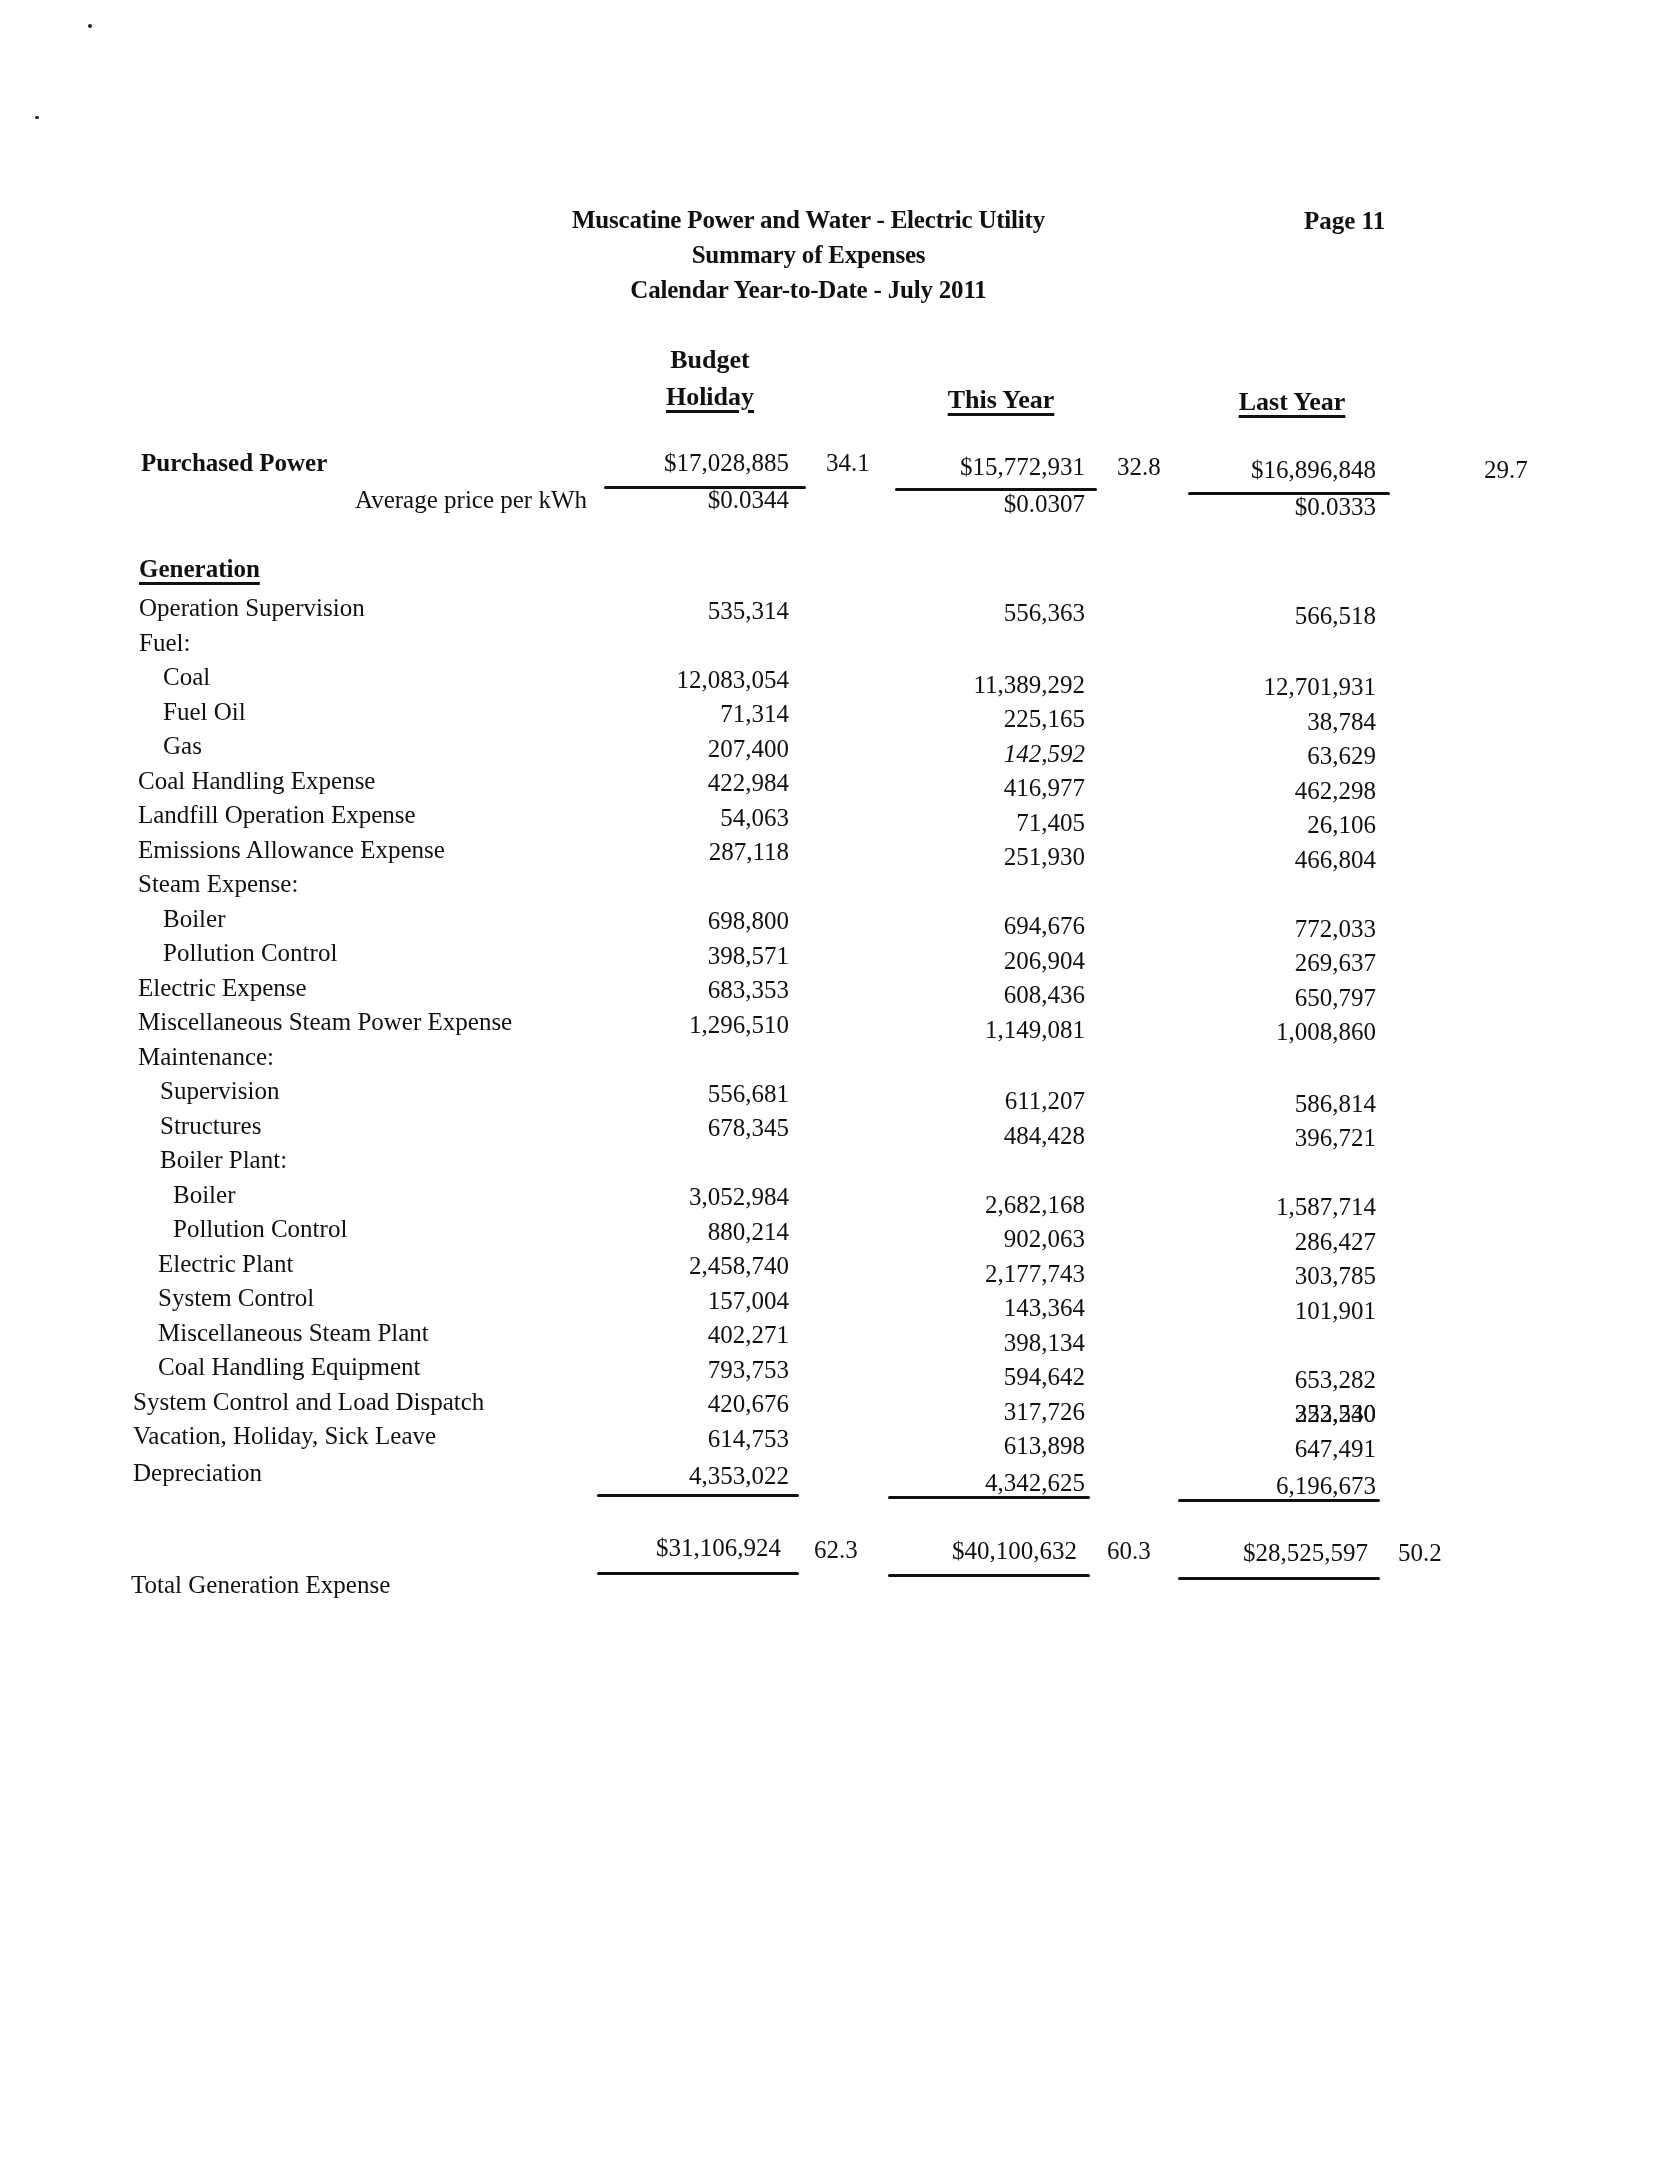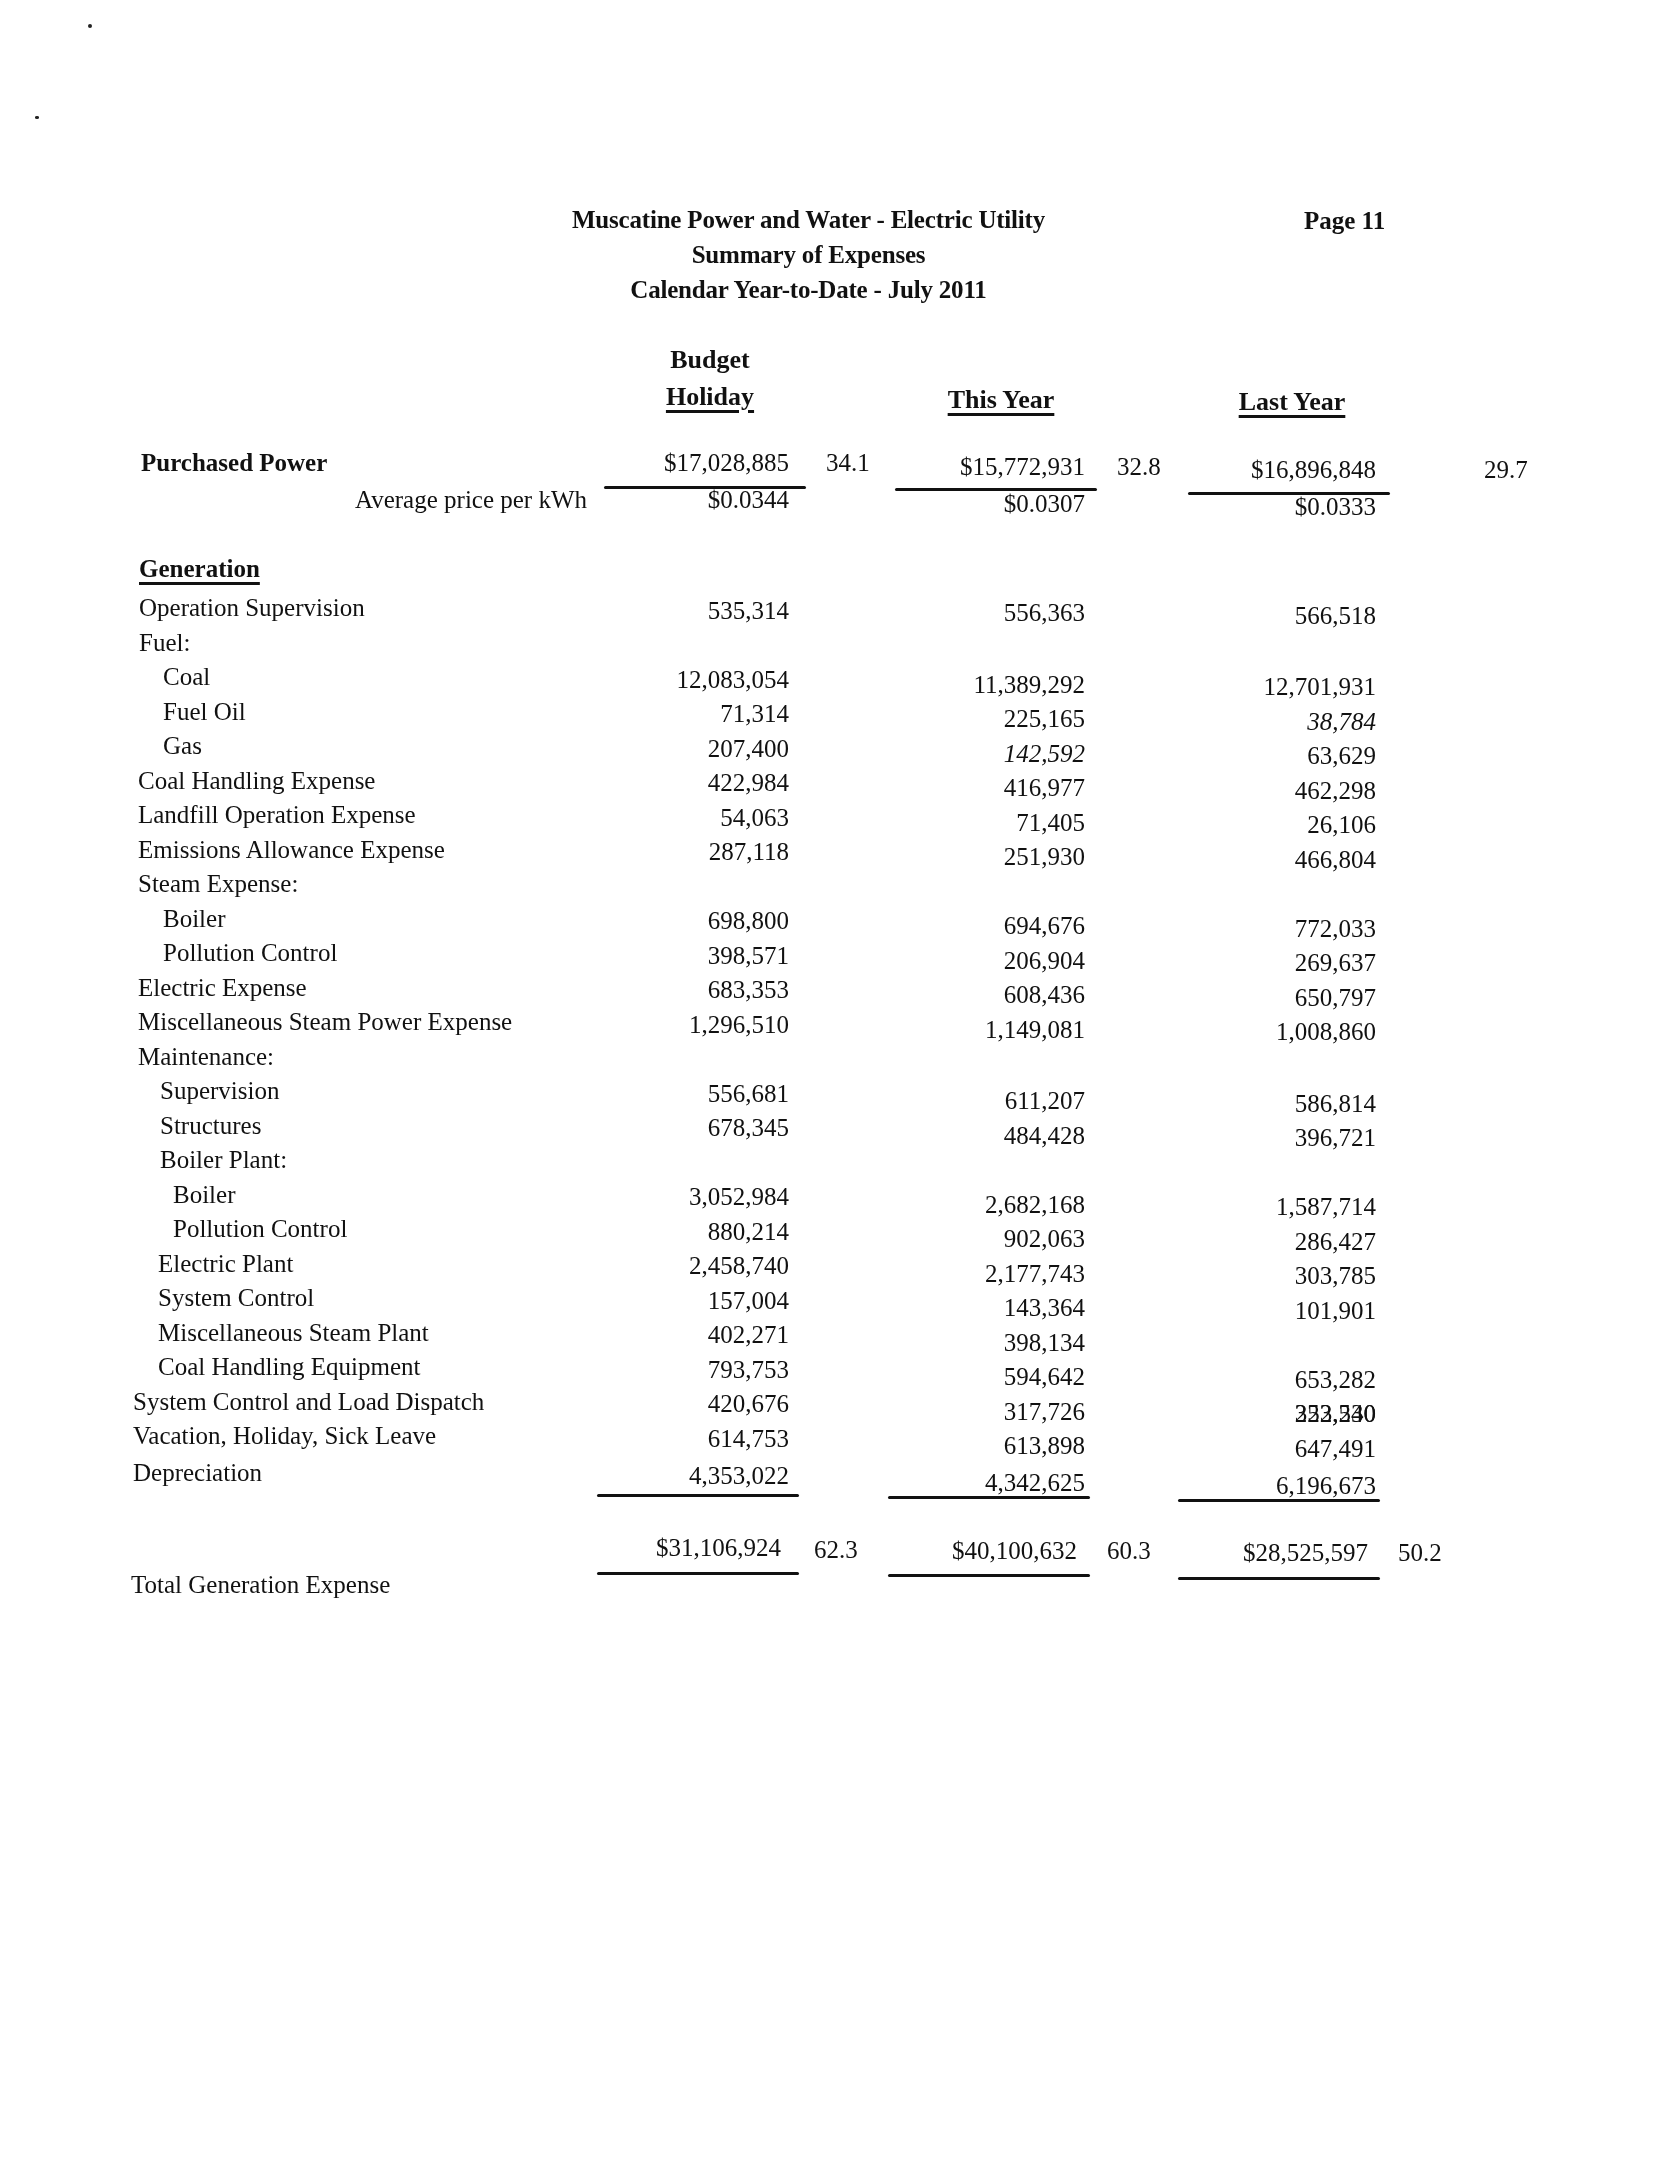--- a/index.html
+++ b/index.html
@@ -79,21 +79,21 @@
     <div>
       <div class="abs lbl" style="left:163px;top:663px;">Coal</div>
       <div class="abs num c1" style="top:666px;">12,083,054</div>
       <div class="abs num c2" style="top:671px;">11,389,292</div>
       <div class="abs num c3" style="top:673px;">12,701,931</div>
     </div>
     <div>
       <div class="abs lbl" style="left:163px;top:698px;">Fuel Oil</div>
       <div class="abs num c1" style="top:700px;">71,314</div>
       <div class="abs num c2" style="top:705px;">225,165</div>
-      <div class="abs num c3" style="top:708px;font-style:italic;">38,784</div>
+      <div class="abs num c3" style="top:708px;">38,784</div>
     </div>
     <div>
       <div class="abs lbl" style="left:163px;top:732px;">Gas</div>
       <div class="abs num c1" style="top:735px;">207,400</div>
       <div class="abs num c2" style="top:740px;font-style:italic;">142,592</div>
       <div class="abs num c3" style="top:742px;">63,629</div>
     </div>
     <div>
       <div class="abs lbl" style="left:138px;top:767px;">Coal Handling Expense</div>
       <div class="abs num c1" style="top:769px;">422,984</div>

